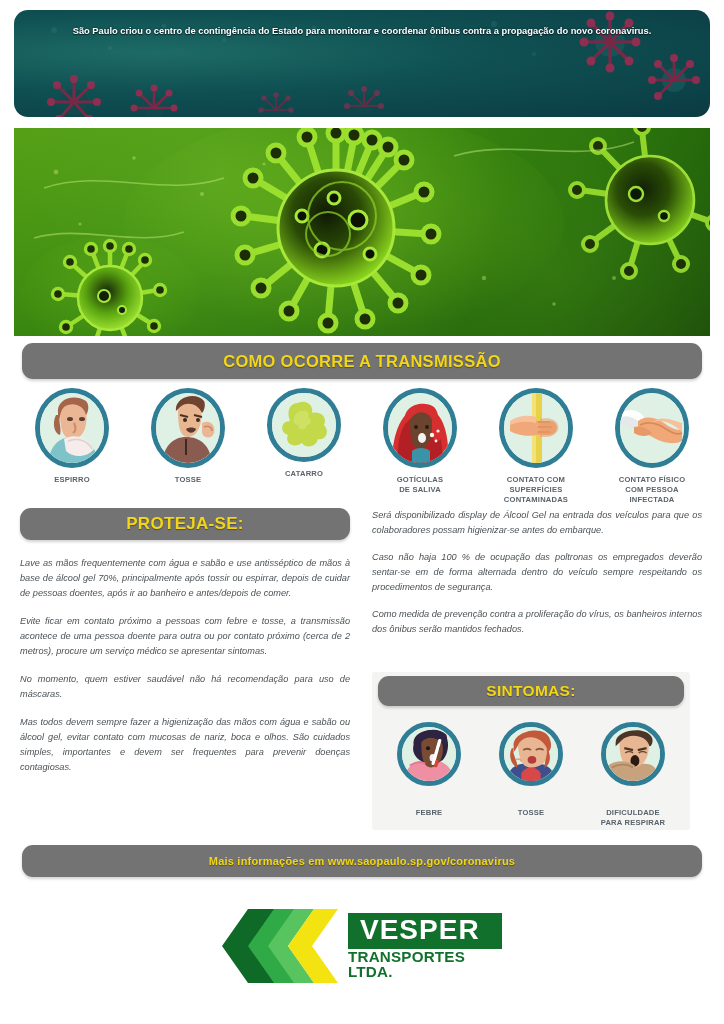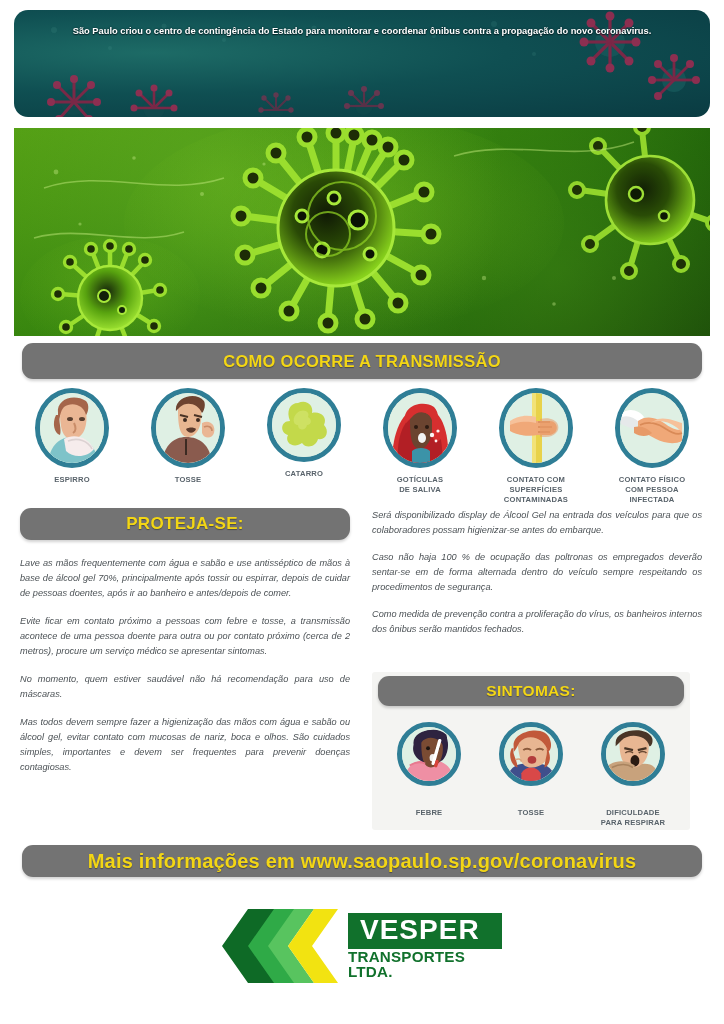--- a/index.html
+++ b/index.html
@@ -113,21 +113,21 @@
     border:5px solid #2f7e96;background:#dff0e4;
     position:relative;overflow:hidden;box-sizing:border-box;
   }
   .sint-cap{
     margin-top:6px;font-size:7.6px;font-weight:bold;color:#59636b;
     text-align:center;line-height:1.34;letter-spacing:.2px;
   }
 
   
   .bar-footer{position:absolute;left:22px;top:845px;width:680px;height:32px;}
-  .bar-footer .bar-label{font-size:20px;letter-spacing:.2px;}
+  .bar-footer .bar-label{font-size:11px;letter-spacing:.2px;}
 
   
   .logo{
     position:absolute;left:222px;top:905px;width:280px;height:82px;
     display:flex;align-items:center;
   }
   .logo-chev{width:120px;height:74px;position:relative;flex:none;}
   .logo-txt{margin-left:6px;display:flex;flex-direction:column;justify-content:center;}
   .logo-word{
     background:#11712c;color:#ffffff;font-weight:bold;font-size:28px;

